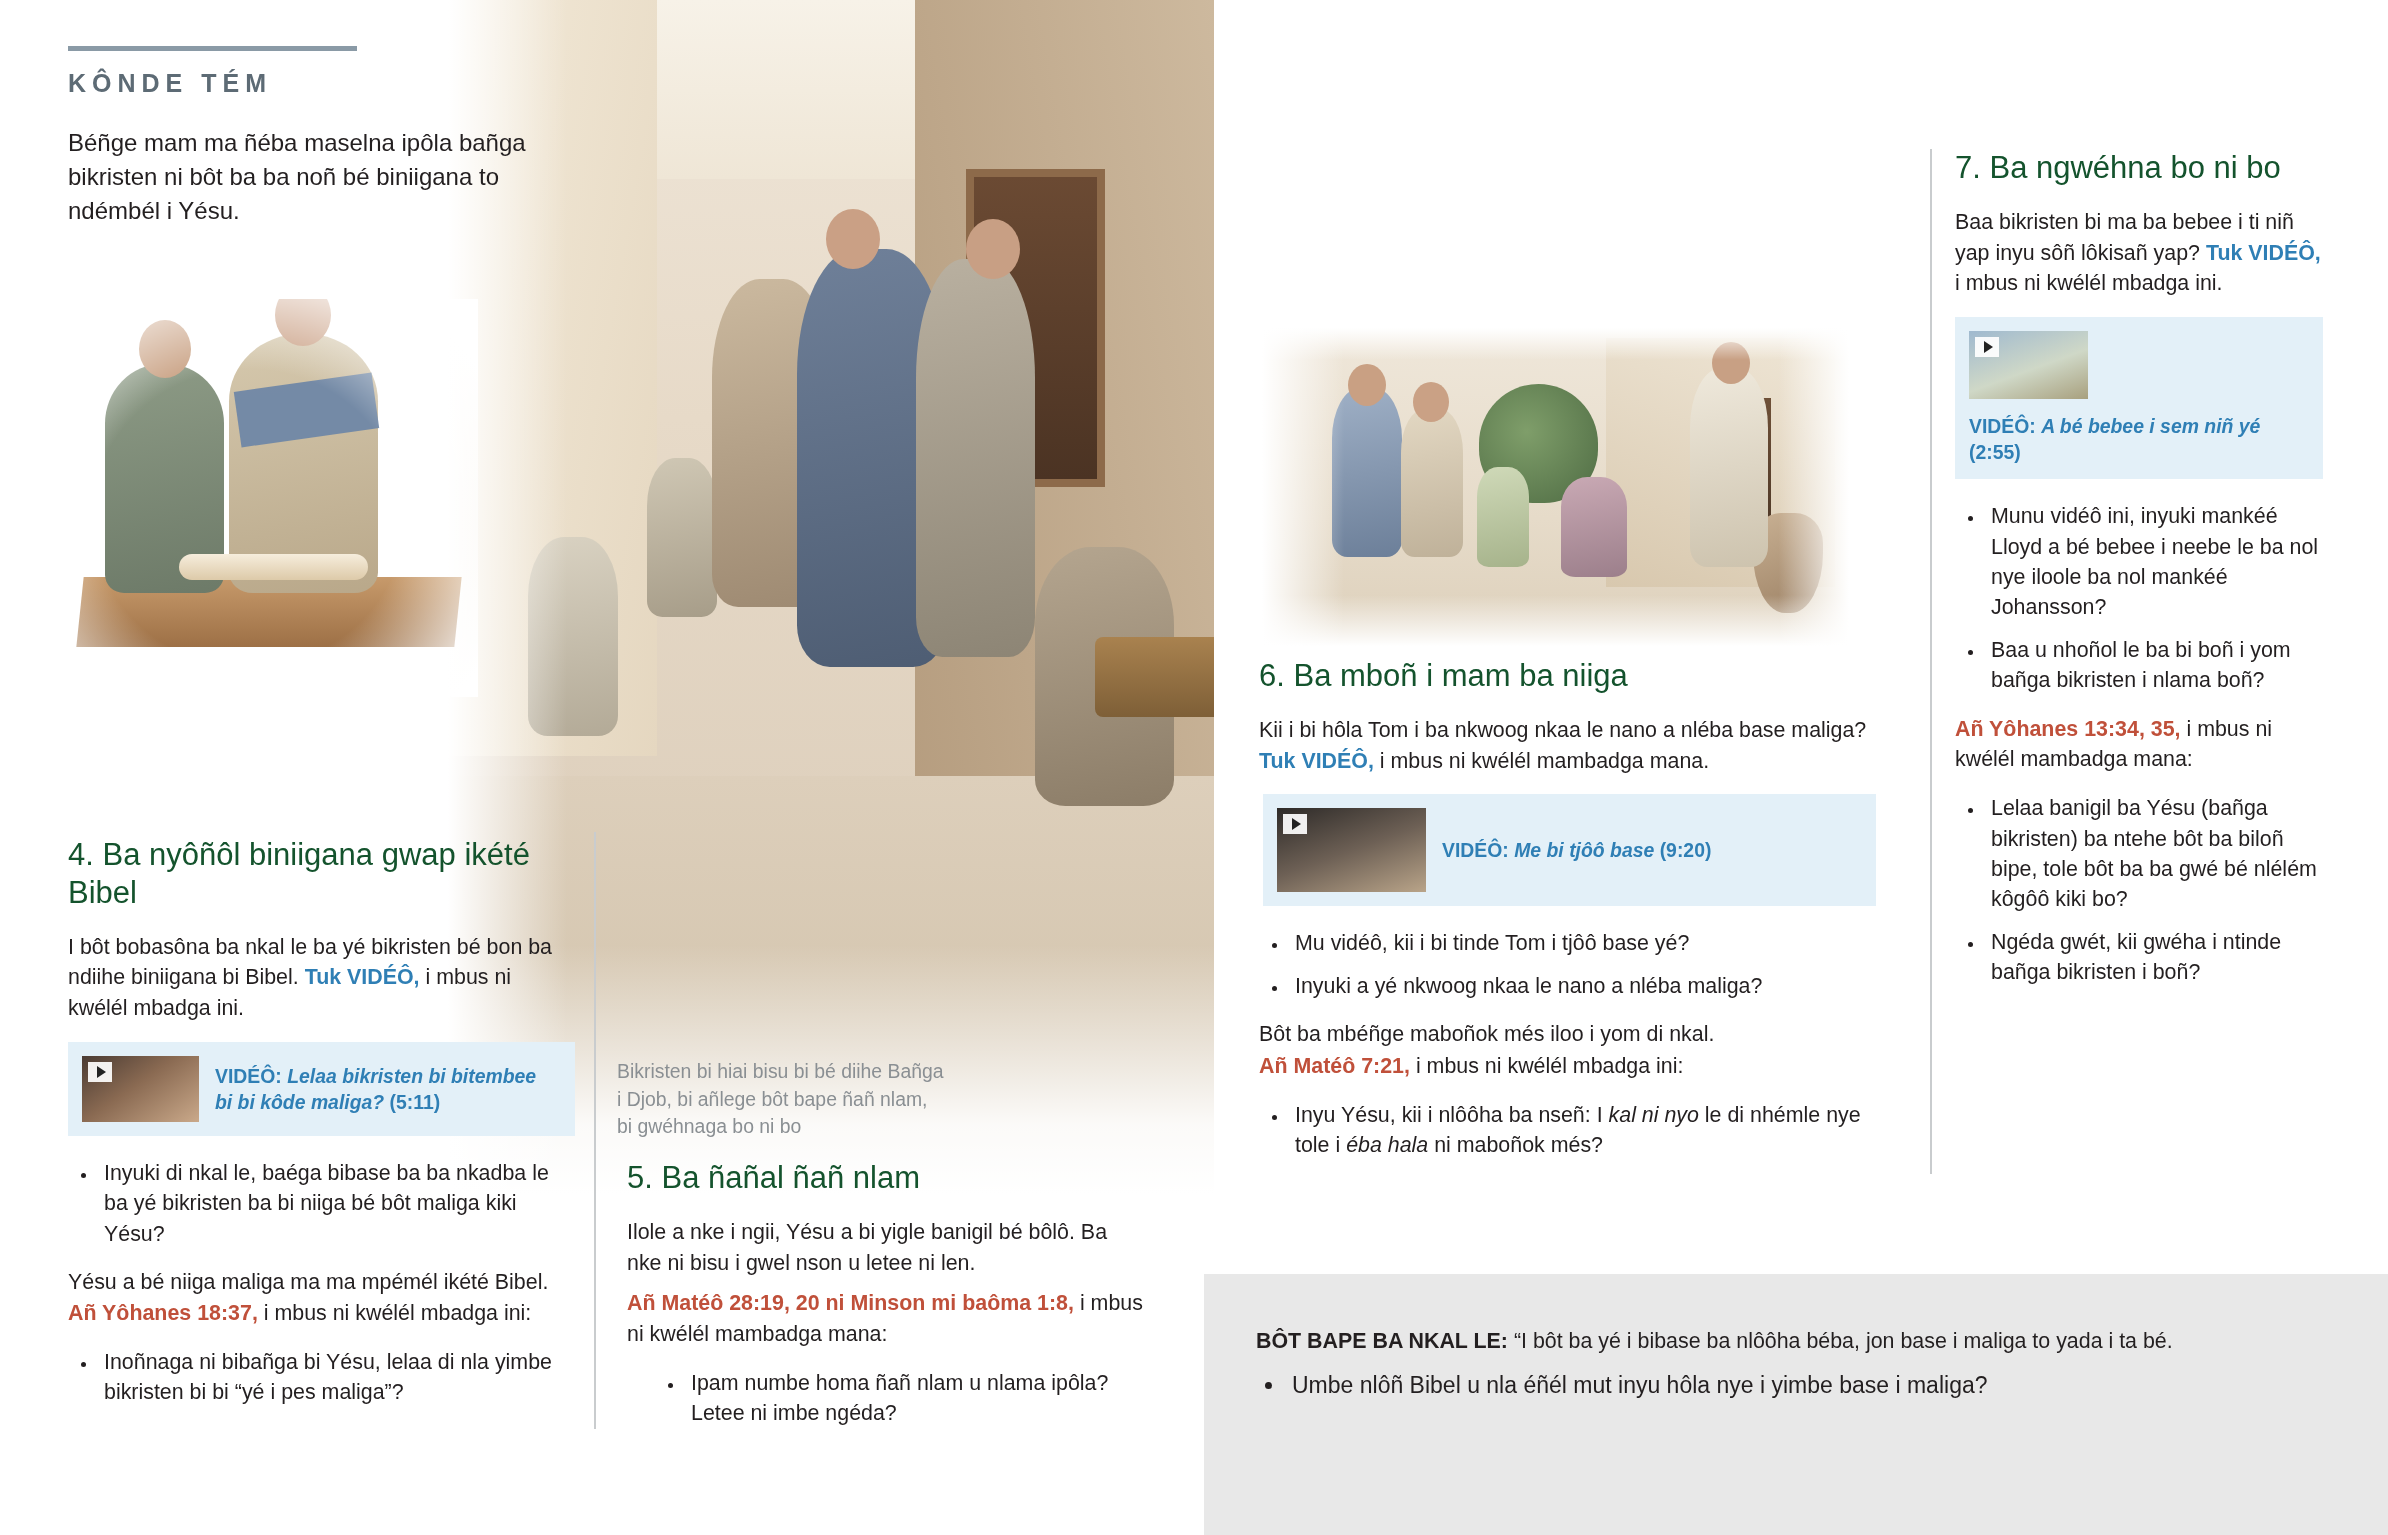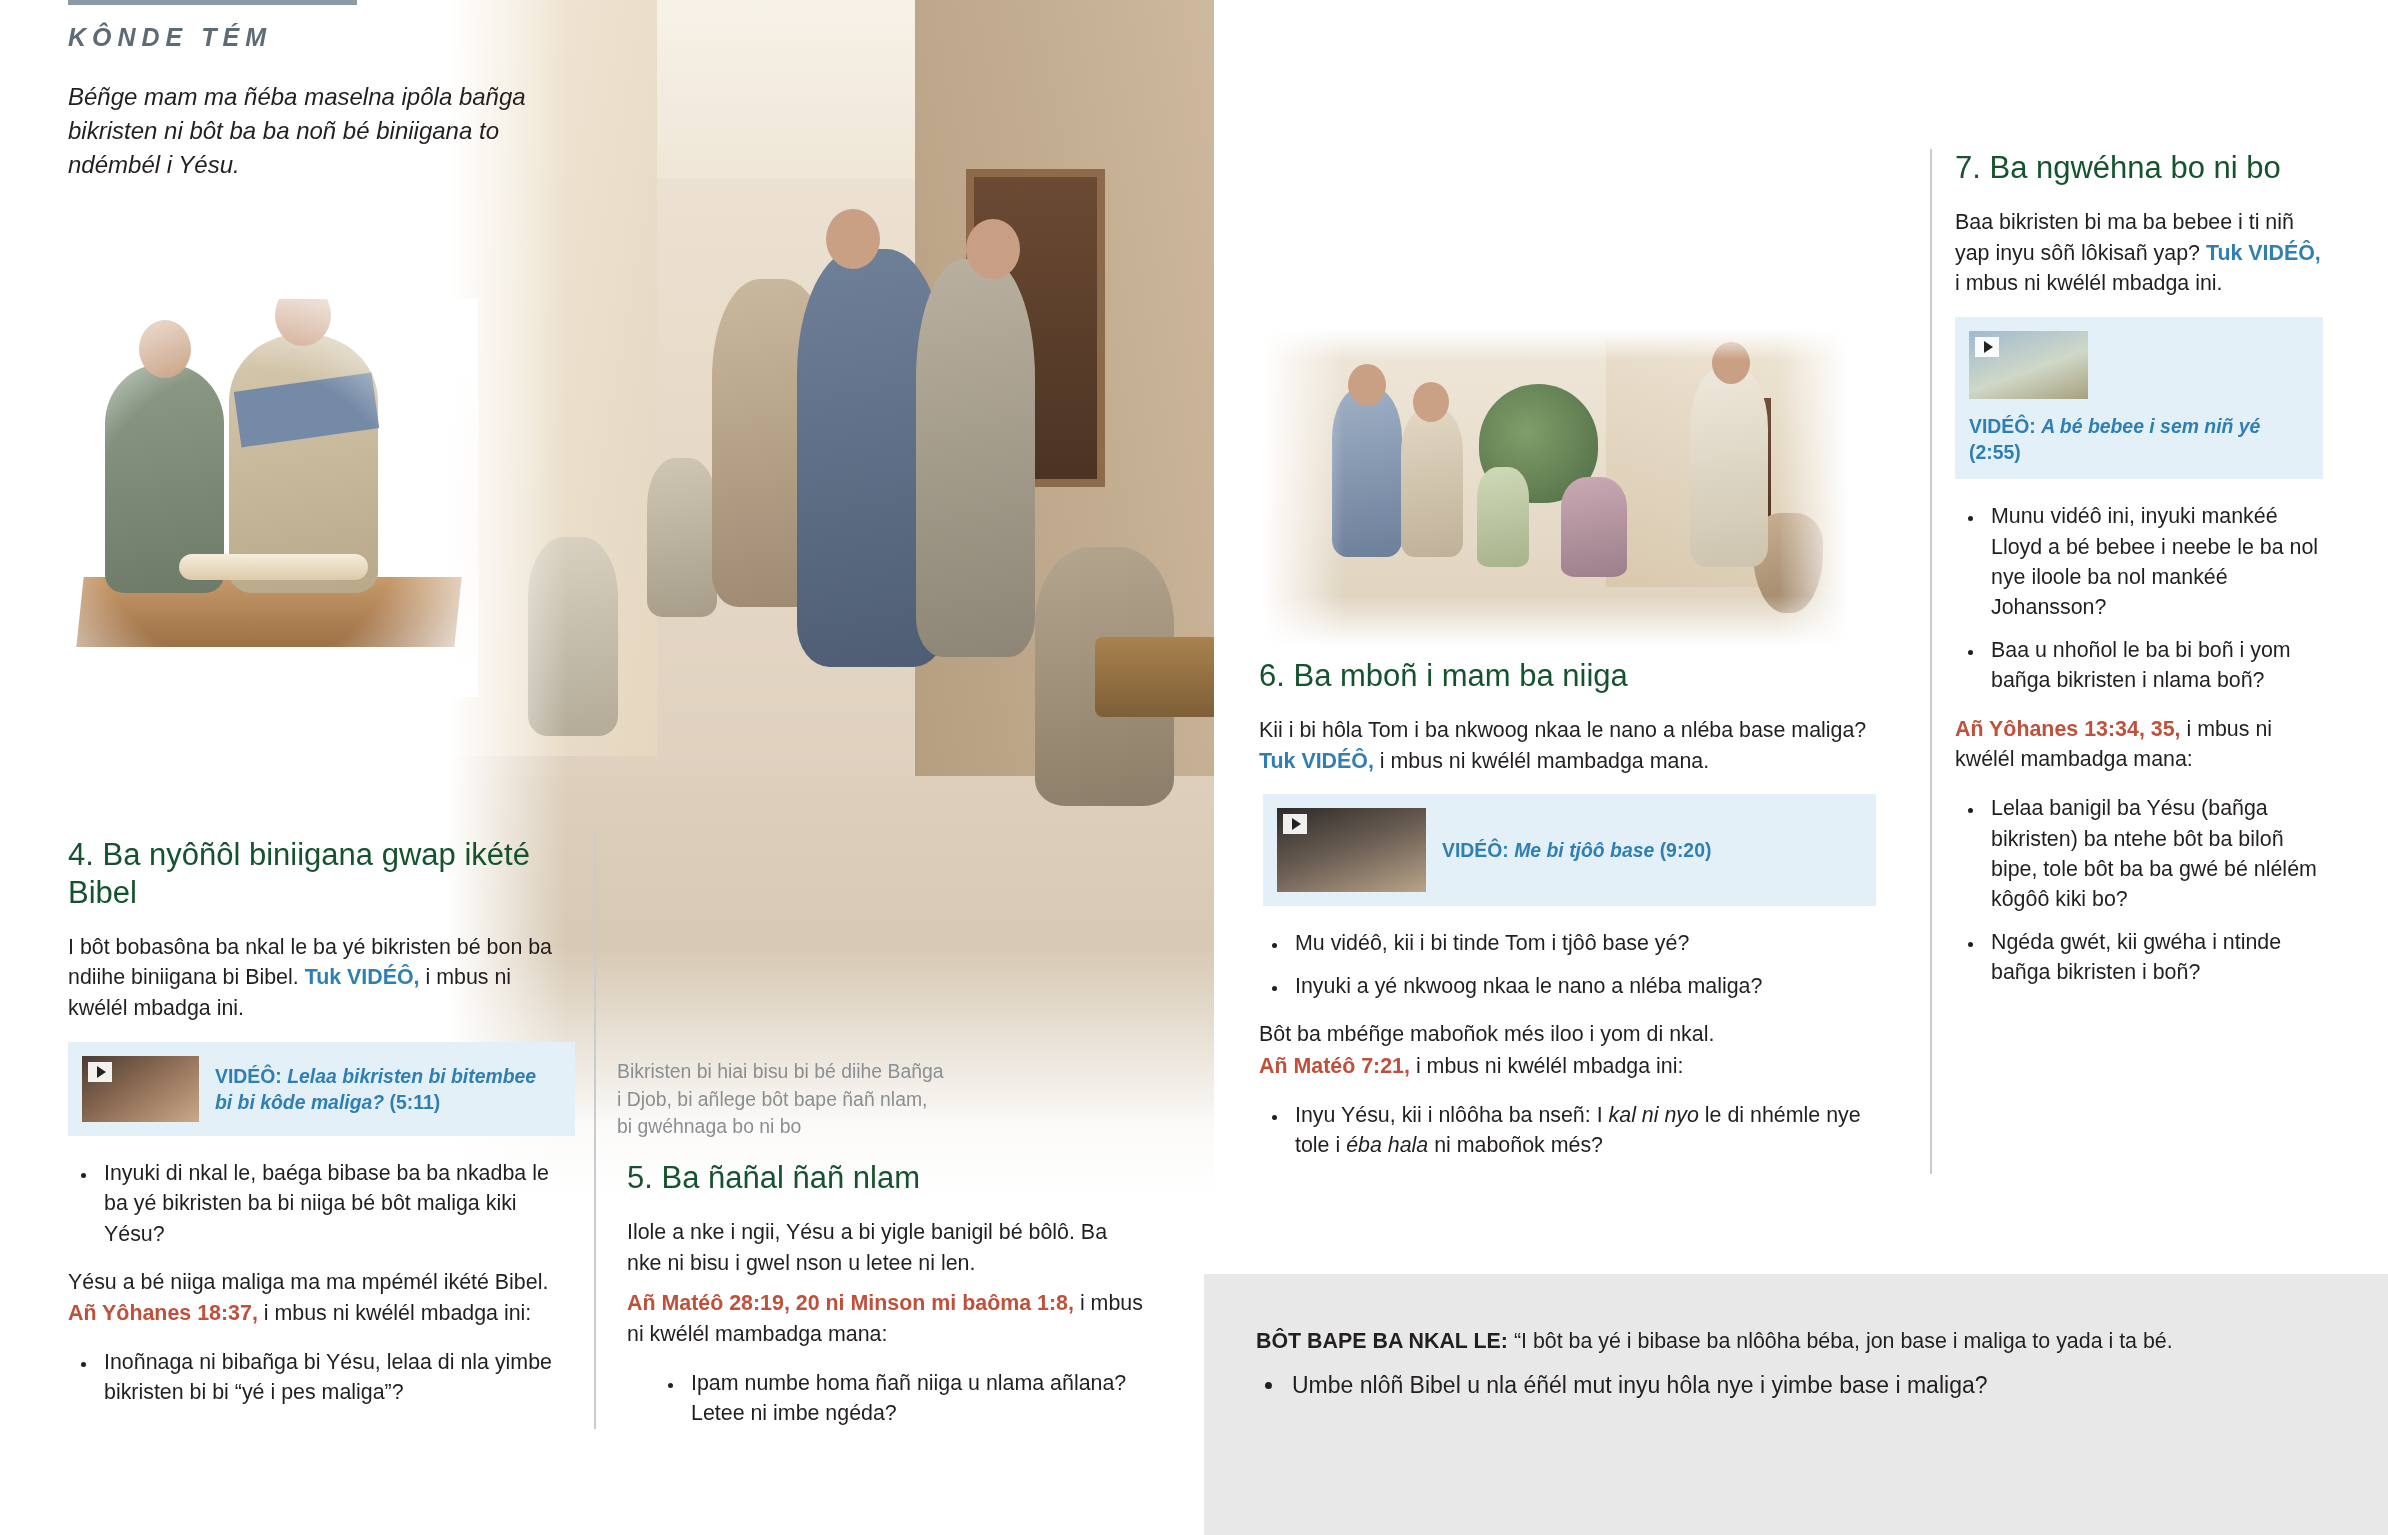--- a/index.html
+++ b/index.html
@@ -310,21 +310,21 @@
     <div class="fig" style="left:139px; top:80px; width:62px; height:149px; background:linear-gradient(170deg,#e3d8c3,#bfb199);"></div>
     <div class="fig" style="left:151px; top:54px; width:36px; height:40px; background:#caa185; border-radius:50%;"></div>
     <div class="fig" style="left:215px; top:139px; width:52px; height:100px; background:linear-gradient(170deg,#cfd9b8,#a6b38b);"></div>
     <div class="fig" style="left:299px; top:149px; width:66px; height:100px; background:linear-gradient(170deg,#c9a9b4,#9c7f8b);"></div>
     <div class="fig" style="left:428px; top:40px; width:78px; height:199px; background:linear-gradient(170deg,#efe9dc,#cdc3ae);"></div>
     <div class="fig" style="left:450px; top:14px; width:38px; height:42px; background:#c8a084; border-radius:50%;"></div>
     <div class="fade"></div>
   </div>
 
   <div class="col-left">
-    <div style="font-style:italic;">
+    <div style="padding-top:46px;">
       <div class="kicker-rule"></div>
       <div class="kicker">KÔNDE TÉM</div>
       <div class="lede">Béñge mam ma ñéba maselna ipôla bañga bikristen ni bôt ba ba noñ bé biniigana to ndémbél i Yésu.</div>
     </div>
 
     <div style="position:absolute; left:0; top:836px; width:507px;">
       <h2 class="sec">4. Ba nyôñôl biniigana gwap ikété Bibel</h2>
       <p class="body"><span>I bôt bobasôna ba nkal le ba yé bikristen bé bon ba ndiihe biniigana bi Bibel. </span><span class="link">Tuk VIDÉÔ,</span><span> i mbus ni kwélél mbadga ini.</span></p>
 
       <div class="videobox">
@@ -350,21 +350,21 @@
     </div>
   </div>
 
   <div class="caption">Bikristen bi hiai bisu bi bé diihe Bañga i Djob, bi añlege bôt bape ñañ nlam, bi gwéhnaga bo ni bo</div>
 
   <div style="position:absolute; left:627px; top:1159px; width:517px;">
     <h2 class="sec">5. Ba ñañal ñañ nlam</h2>
     <p class="body"><span>Ilole a nke i ngii, Yésu a bi yigle banigil bé bôlô. Ba nke ni bisu i gwel nson u letee ni len.</span></p>
     <p class="body" style="margin-top:-8px;"><span class="accent bold">Añ Matéô 28:19, 20 ni Minson mi baôma 1:8,</span><span> i mbus ni kwélél mambadga mana:</span></p>
     <ul class="bul" style="padding-left:58px;">
-      <li>Ipam numbe homa ñañ niiga u nlama añlana? Letee ni imbe ngéda?</li>
+      <li>Ipam numbe homa ñañ nlam u nlama ipôla? Letee ni imbe ngéda?</li>
     </ul>
   </div>
 
   <div class="col-right" style="top:657px; width:617px;">
     <h2 class="sec">6. Ba mboñ i mam ba niiga</h2>
     <p class="body"><span>Kii i bi hôla Tom i ba nkwoog nkaa le nano a nléba base maliga? </span><span class="link">Tuk VIDÉÔ,</span><span> i mbus ni kwélél mambadga mana.</span></p>
 
     <div class="videobox" style="margin-left:4px;">
       <div class="thumb t2 big">
         <div class="playbadge"></div>

